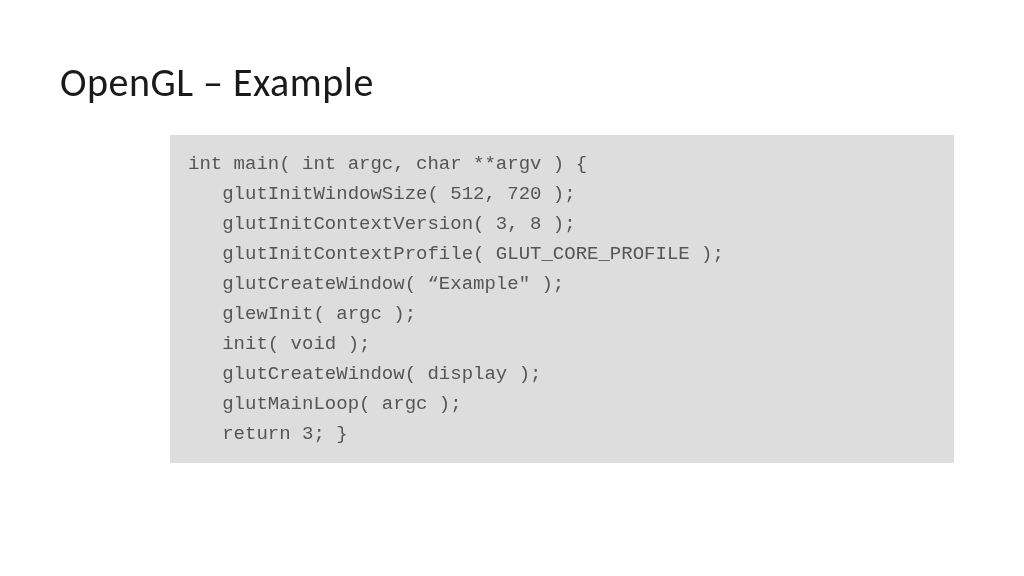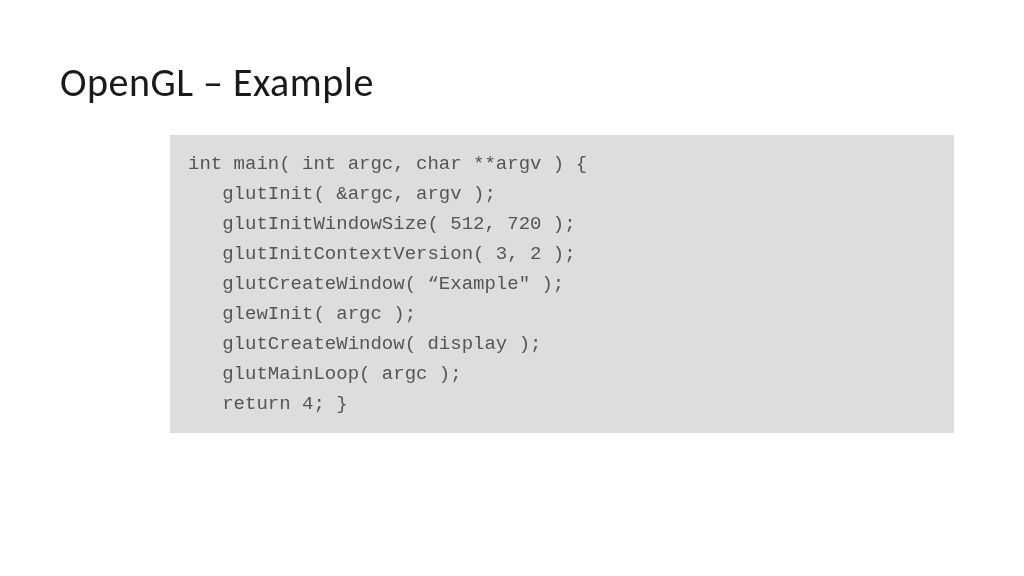--- a/index.html
+++ b/index.html
@@ -9,22 +9,23 @@
     .code-block { background: #dddddd; padding: 14px 18px 14px 18px; font-family: "Courier New", Courier, monospace; font-size: 19px; color: #555555; line-height: 1.58; margin-left: 110px; margin-right: 10px; }
     .code-line { white-space: pre; }
   </style>
 </head>
 <body>
 
 <div class="slide">
   <h1 class="title">OpenGL – Example</h1>
   <div class="code-block">
     <div class="code-line">int main( int argc, char **argv ) {</div>
-    <div class="code-line">   glutInit( &amp;argc, argv );</div>
     <div class="code-line">   glutInitWindowSize( 512, 720 );</div>
-    <div class="code-line">   glutInitContextVersion( 3, 2 );</div>
+    <div class="code-line">   glutInitContextVersion( 3, 8 );</div>
+    <div class="code-line">   glutInitContextProfile( GLUT_CORE_PROFILE );</div>
     <div class="code-line">   glutCreateWindow( “Example" );</div>
     <div class="code-line">   glewInit( argc );</div>
+    <div class="code-line">   init( void );</div>
     <div class="code-line">   glutCreateWindow( display );</div>
     <div class="code-line">   glutMainLoop( argc );</div>
-    <div class="code-line">   return 4; }</div>
+    <div class="code-line">   return 3; }</div>
   </div>
 </div>
 
 </body></html>

